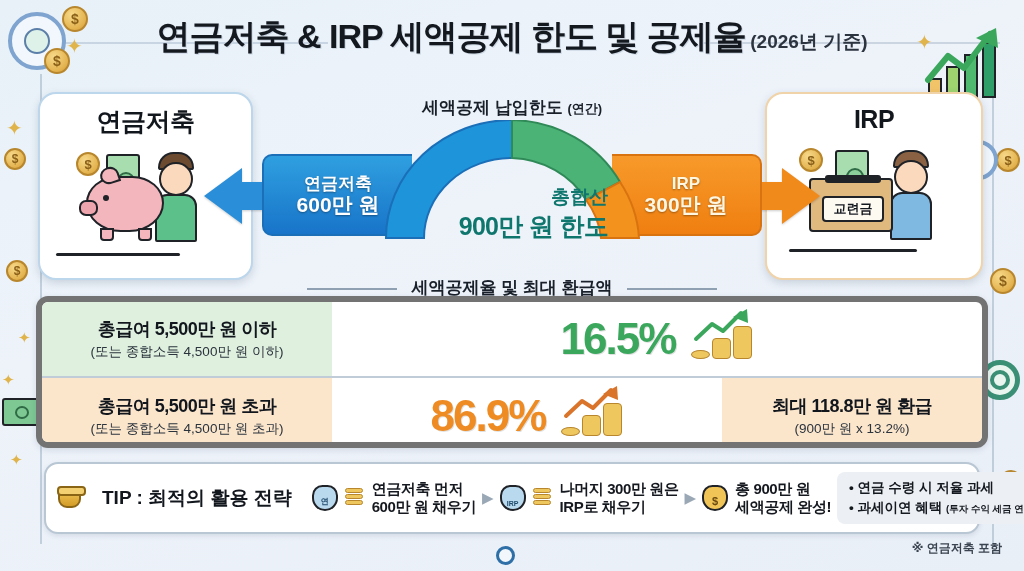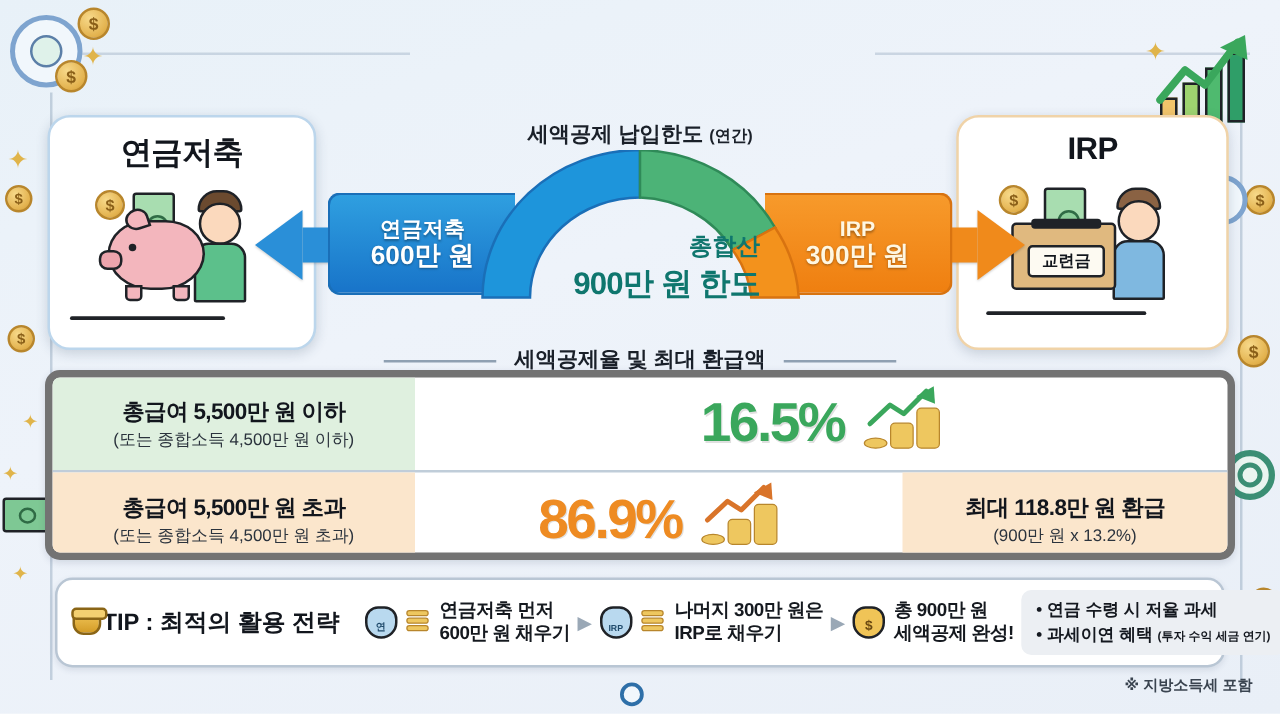--- a/index.html
+++ b/index.html
@@ -120,21 +120,21 @@
   .r2 .rate-num { color:#ee8b22; }
   .coinstack { position:relative; width:62px; height:46px; }
   .cs { position:absolute; border-radius:50%; }
   .growarrow { position:absolute; left:2px; top:-8px; }
 
   
   .tip { position:absolute; left:44px; top:462px; width:936px; height:72px;
          background:#ffffff; border:2px solid #b9c6d4; border-radius:14px;
          display:flex; align-items:center; padding:0 12px; gap:6px;
          box-shadow:0 2px 5px rgba(40,60,90,.12); }
-  .tip-title { display:flex; align-items:center; gap:1px; font-size:19px; font-weight:bold; color:#12161d; white-space:nowrap;}
+  .tip-title { display:flex; align-items:center; gap:21px; font-size:19px; font-weight:bold; color:#12161d; white-space:nowrap;}
   .pot { width:23px; height:19px; background:linear-gradient(180deg,#f0c457,#d39c27);
          border:2px solid #8a6516; border-radius:3px 3px 9px 9px; position:relative;}
   .pot:before{ content:""; position:absolute; left:-3px; top:-5px; width:25px; height:6px;
                background:#f3d071; border:2px solid #8a6516; border-radius:4px;}
   .step { display:flex; align-items:center; gap:7px; white-space:nowrap; }
   .step-txt { font-size:15px; font-weight:bold; color:#15191f; line-height:1.2; letter-spacing:-.4px;}
   .chev { color:#9aa8b6; font-size:15px; }
   .bag { position:relative; width:26px; height:26px; border-radius:40% 40% 50% 50%;
          border:2px solid #1f2227; display:flex; align-items:flex-end; justify-content:center;
          font-size:8px; font-weight:bold; padding-bottom:2px; }
@@ -181,20 +181,24 @@
     </svg>
   </div>
   <div class="deco sparkle" style="left:916px;top:32px;">✦</div>
   <div class="deco coin" style="left:996px;top:148px;width:24px;height:24px;font-size:13px;">$</div>
   <div class="deco" style="left:958px;top:140px;width:40px;height:40px;border:4px solid #7ea4cf;border-radius:50%;background:#f1f7fc;"></div>
   <div class="deco coin" style="left:990px;top:268px;width:26px;height:26px;font-size:14px;">$</div>
   <div class="deco" style="left:980px;top:360px;width:40px;height:40px;border:5px solid #3b8f74;border-radius:50%;background:#eaf5f0;"></div>
   <div class="deco" style="left:990px;top:370px;width:20px;height:20px;border:4px solid #3b8f74;border-radius:50%;"></div>
   <div class="deco coin" style="left:1000px;top:470px;width:22px;height:22px;font-size:12px;">$</div>
 
+  <div class="header">
+    <span class="title-main">연금저축 &amp; IRP 세액공제 한도 및 공제율</span>
+    <span class="title-sub">(2026년 기준)</span>
+  </div>
 
   <div class="card left">
     <div class="card-title">연금저축</div>
     <div class="card-art">
       <div class="coin" style="position:absolute;left:36px;top:12px;width:24px;height:24px;font-size:13px;">$</div>
       <div class="bill" style="left:66px;top:14px;"></div>
       <div class="person-hair" style="left:118px;top:12px;"></div>
       <div class="person-head" style="left:119px;top:22px;"></div>
       <div class="person-body" style="left:115px;top:54px;background:#5cc08b;"></div>
       <div class="piggy">
@@ -359,16 +363,16 @@
       <div>
         • <span>연금 수령 시 저율 과세</span>
       </div>
       <div>
         • <span>과세이연 혜택</span>
         <span class="tiny">(투자 수익 세금 연기)</span>
       </div>
     </div>
   </div>
 
-  <div class="footnote">※ 지방소득세 포함</div>
+  <div class="footnote">※ 연금저축 포함</div>
   <div class="loadring"></div>
 
 </div>
 
 </body></html>

